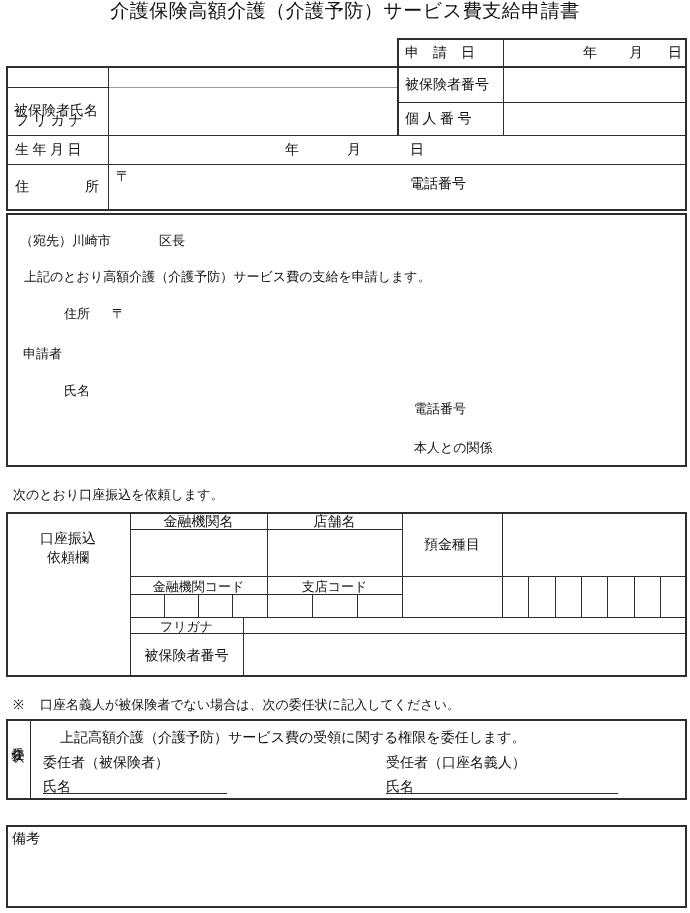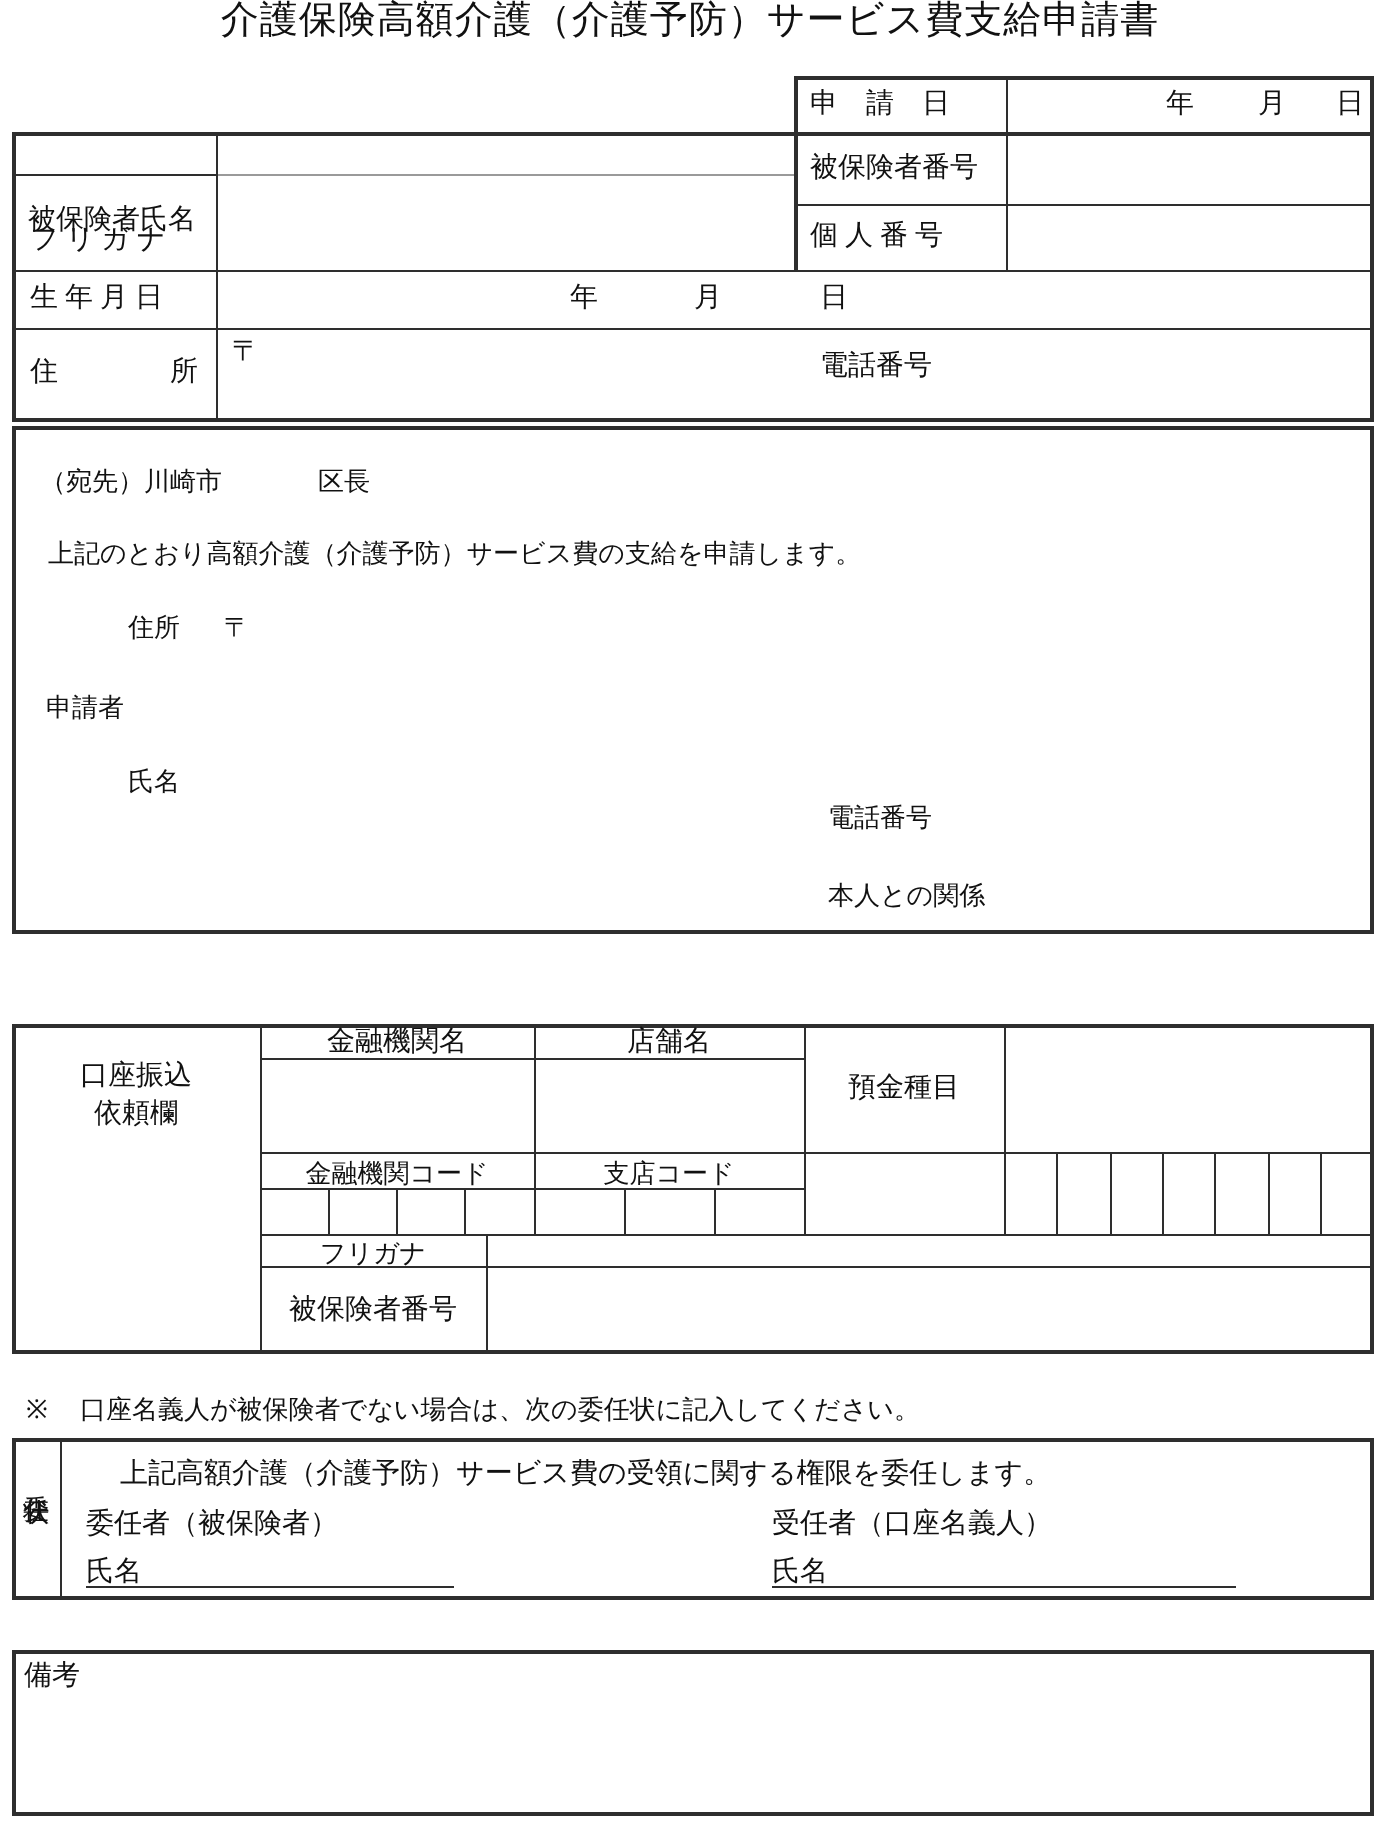--- a/index.html
+++ b/index.html
@@ -78,20 +78,21 @@
   <div class="tx" style="left:112px;top:306px;">〒</div>
   <div class="field" style="left:135px;top:302px;width:540px;height:24px;"></div>
   <div class="tx" style="left:23px;top:346px;">申請者</div>
   <div class="tx" style="left:64px;top:383px;">氏名</div>
   <div class="field" style="left:110px;top:378px;width:290px;height:26px;"></div>
   <div class="tx" style="left:414px;top:401px;">電話番号</div>
   <div class="field" style="left:482px;top:397px;width:195px;height:22px;"></div>
   <div class="tx" style="left:414px;top:440px;">本人との関係</div>
   <div class="field" style="left:508px;top:436px;width:170px;height:22px;"></div>
 
+  <div class="tx" style="left:13px;top:487px;">次のとおり口座振込を依頼します。</div>
   <div class="bx" style="left:6px;top:512px;width:677px;height:161px;"></div>
 
   <div class="ln" style="left:130px;top:529px;width:272px;height:1px;"></div>
   <div class="ln" style="left:130px;top:576px;width:556px;height:1px;"></div>
   <div class="ln" style="left:130px;top:594px;width:272px;height:1px;"></div>
   <div class="ln" style="left:130px;top:617px;width:556px;height:1px;"></div>
   <div class="ln" style="left:130px;top:633px;width:556px;height:1px;"></div>
   <div class="ln" style="left:130px;top:512px;width:1px;height:165px;"></div>
   <div class="ln" style="left:267px;top:512px;width:1px;height:106px;"></div>
   <div class="ln" style="left:402px;top:512px;width:1px;height:106px;"></div>

